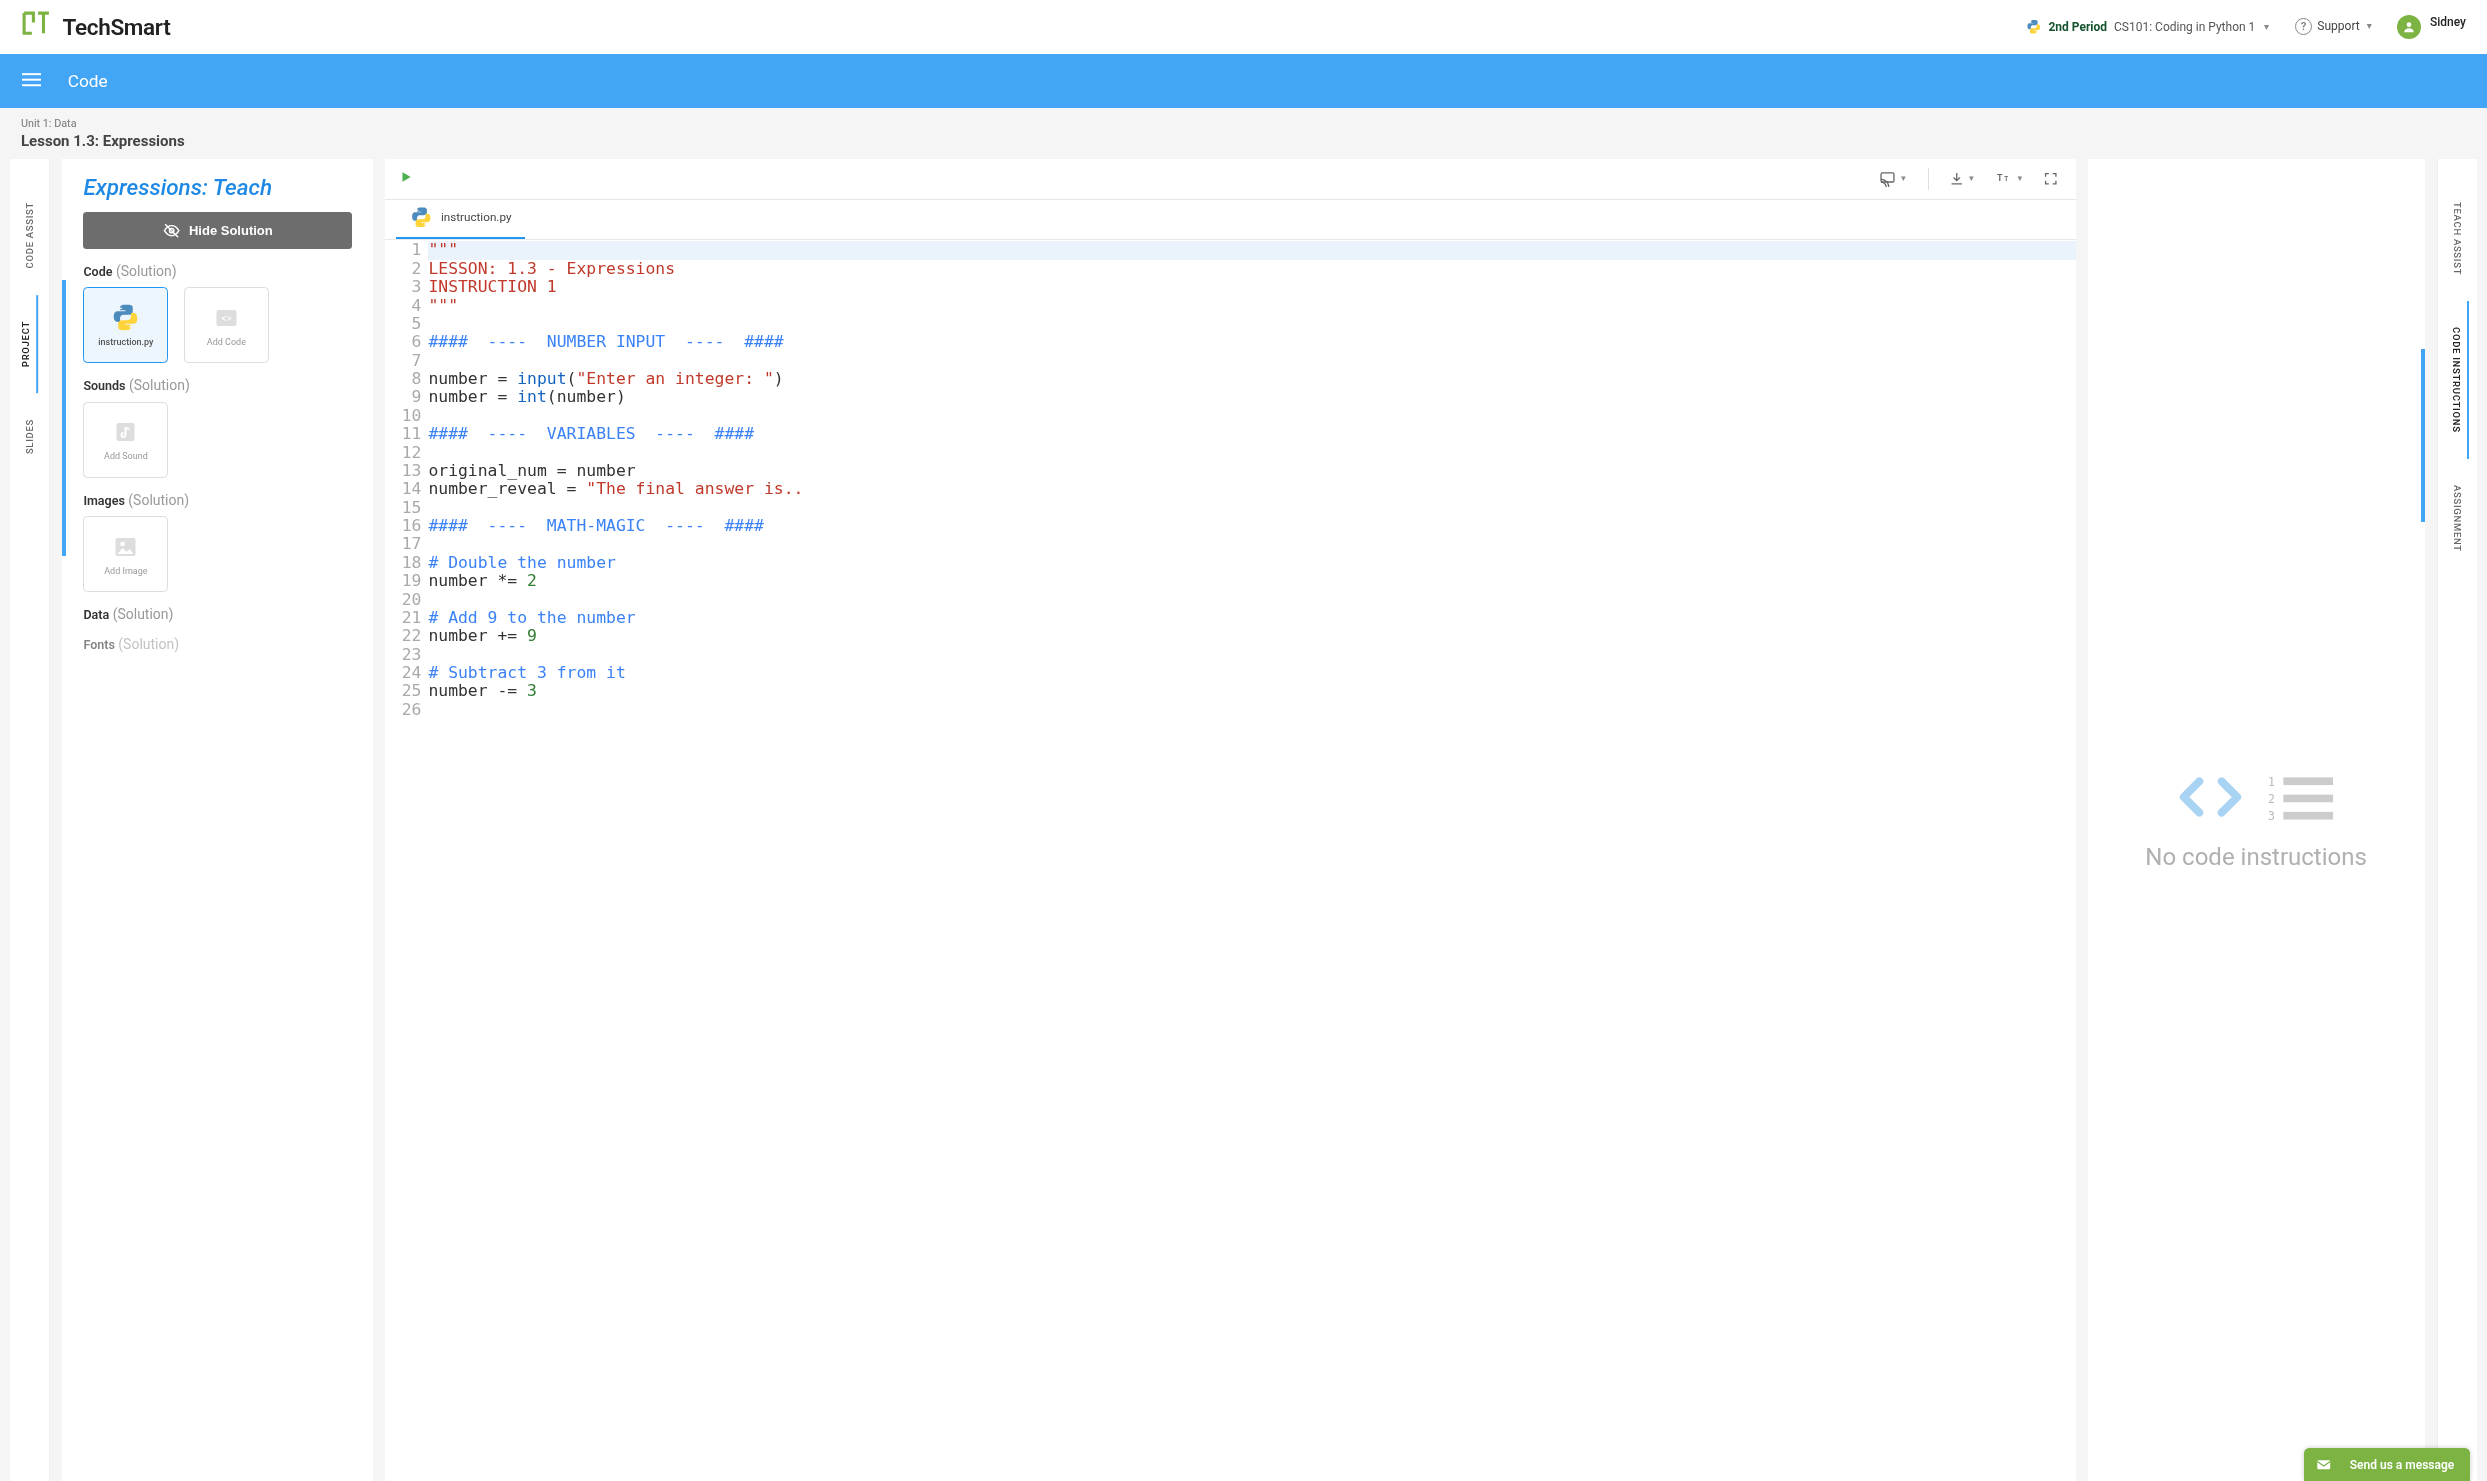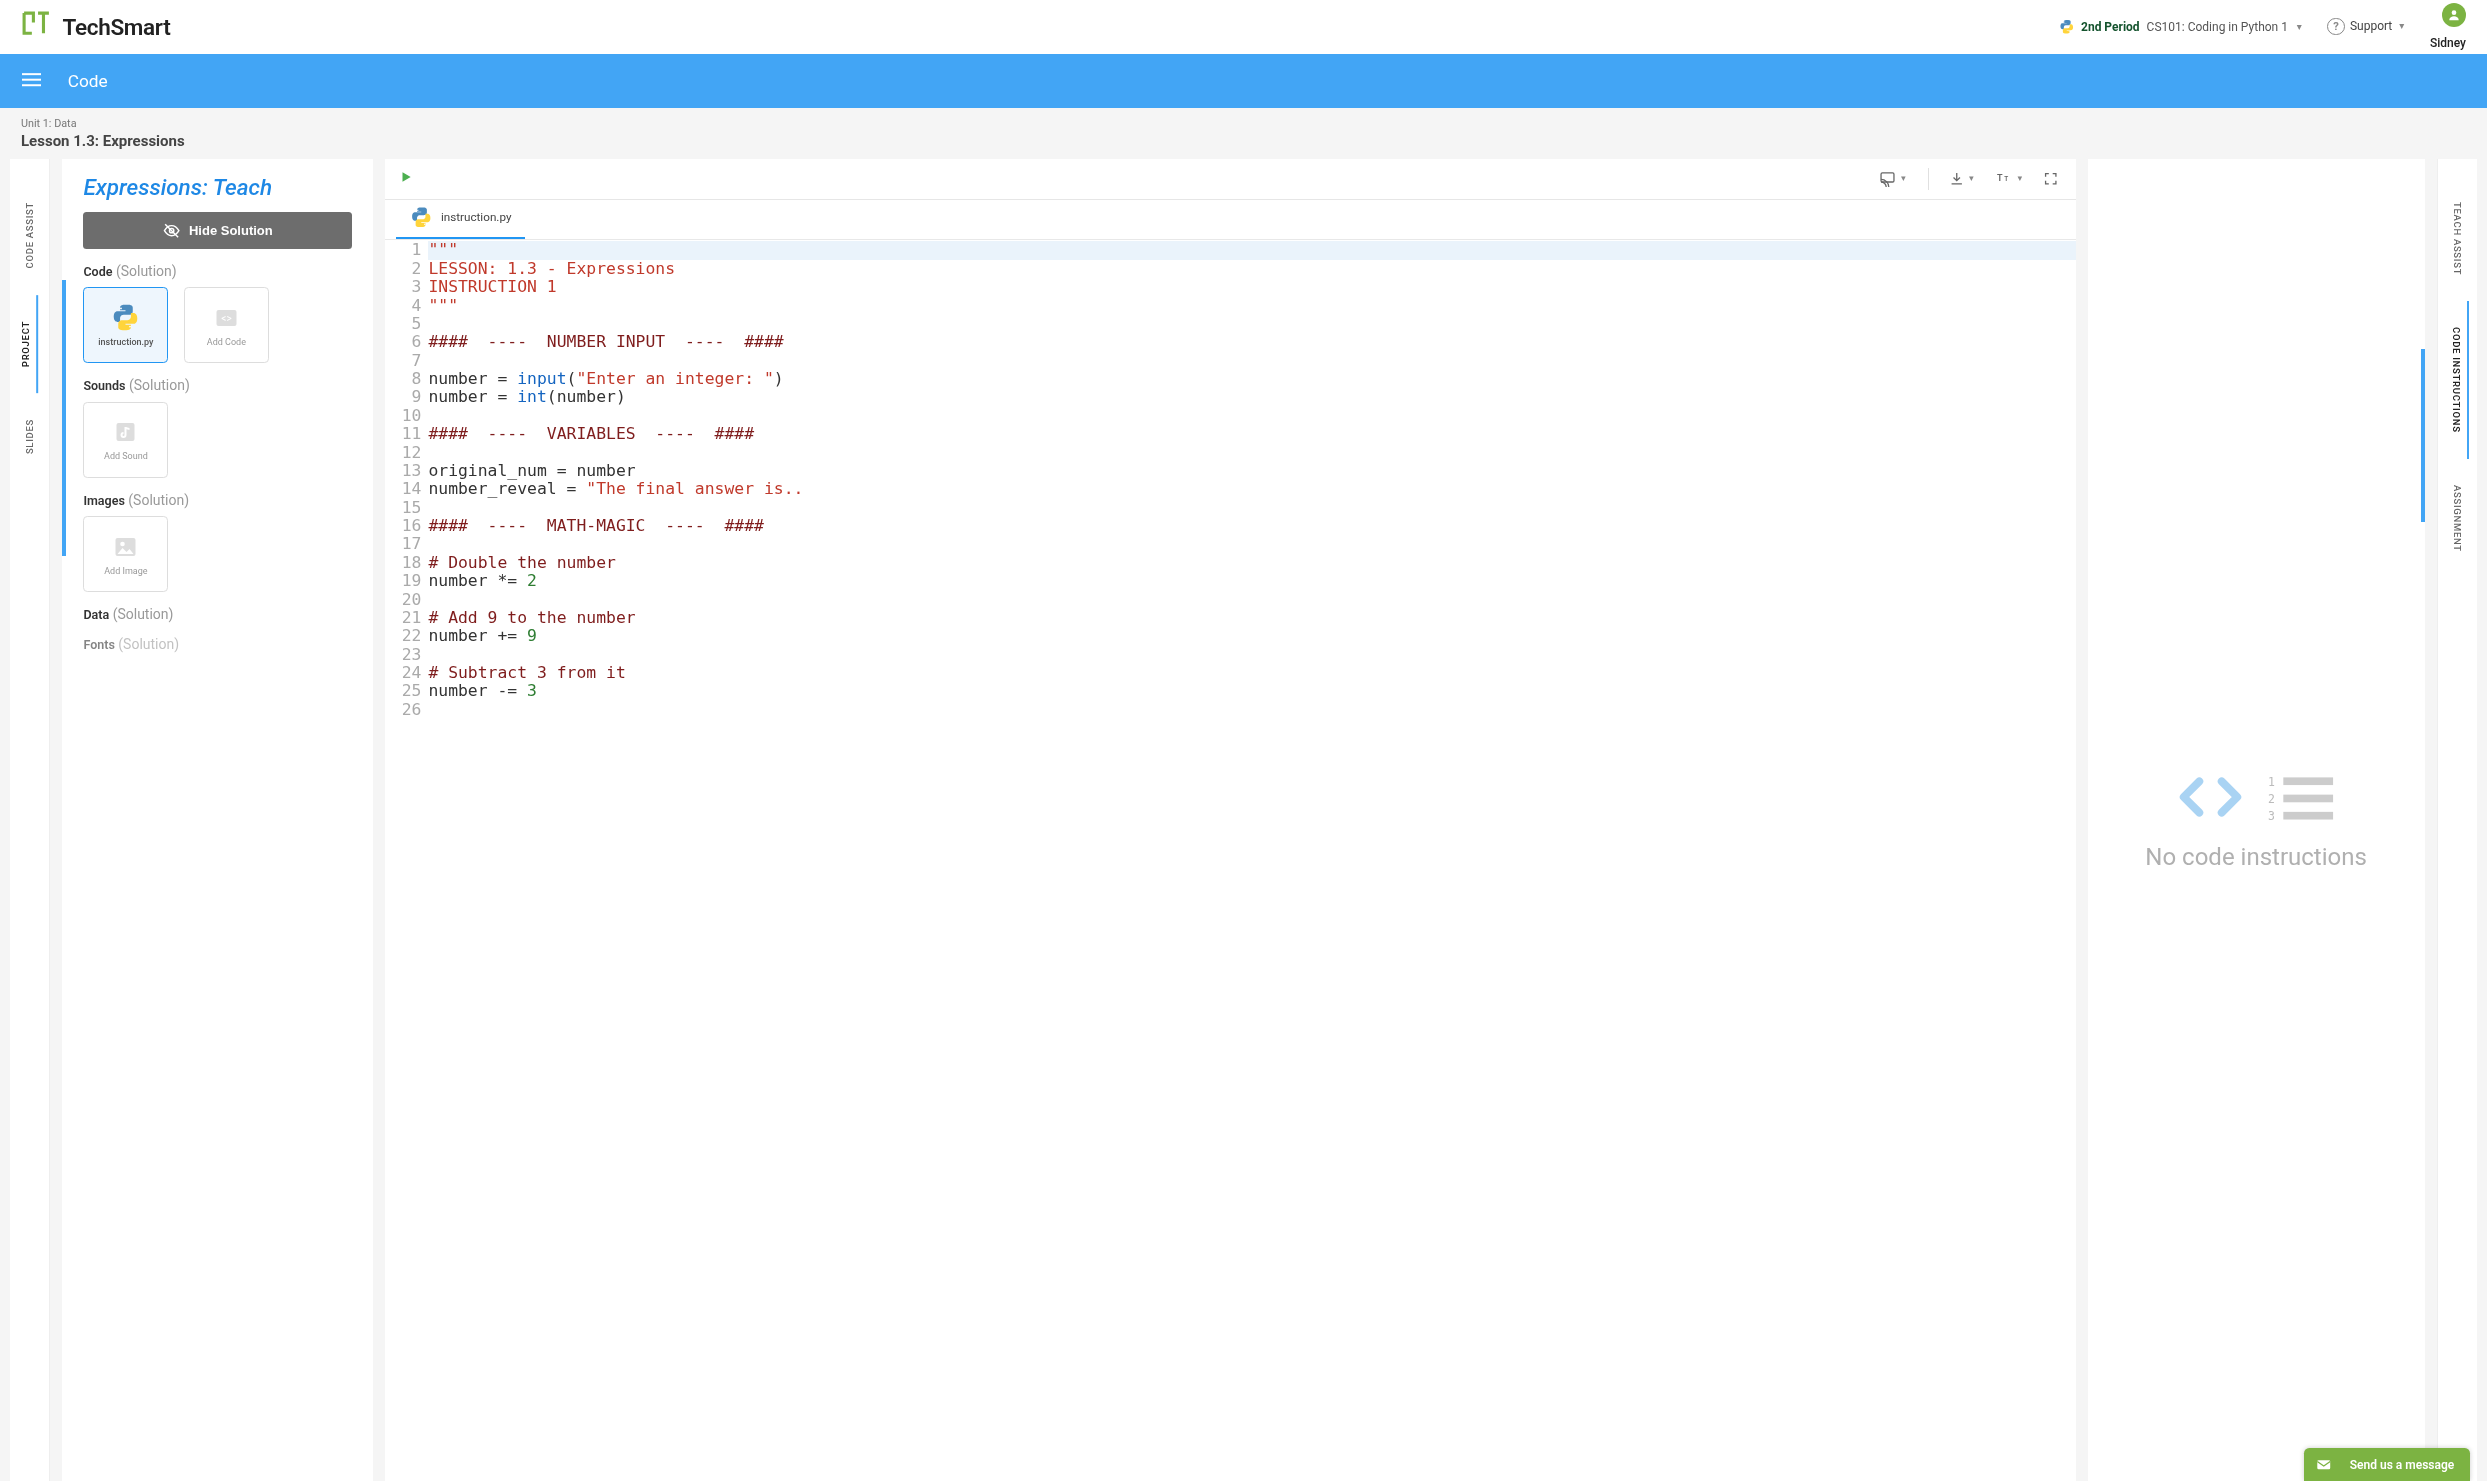--- a/index.html
+++ b/index.html
@@ -10,21 +10,21 @@
   .logo-wrap { display: flex; align-items: center; gap: 10.4px; }
   .logo-icon svg { width: 31px; height: 31px; }
   .logo-text { font-size: 22.5px; font-weight: 600; color: #222; letter-spacing: -0.3px; }
   .top-spacer { flex: 1; }
   .top-right { display: flex; align-items: center; gap: 24px; font-size: 12px; color: #333; }
   .class-select { display: flex; align-items: center; gap: 7px; cursor: pointer; }
   .class-select .period { font-weight: 700; color: #14532d; }
   .class-select .course { color: #555; }
   .caret { font-size: 8.6px; color: #888; }
   .support { display: flex; align-items: center; gap: 5.2px; cursor: pointer; color: #444; }
-  .user-chip { display: flex; align-items: flex-end; gap: 8.6px; cursor: pointer; flex-direction: column; }
+  .user-chip { display: flex; align-items: flex-start; gap: 8.6px; cursor: pointer; }
   .avatar { width: 24px; height: 24px; border-radius: 50%; background: #7cb342; display: flex; align-items: center; justify-content: center; color: #fff; }
   .user-name { font-weight: 500; color: #222; }
   .py-mini { width: 15.5px; height: 15.5px; }
 
   
   .blue-bar { height: 54px; background: #42a5f5; color: #fff; display: flex; align-items: center; padding: 0 17.3px; gap: 21px; }
   .hamburger { cursor: pointer; padding: 5.2px; }
   .blue-title { font-size: 17.3px; font-weight: 400; }
 
   
@@ -68,21 +68,21 @@
   
   .code-scroll { flex:1; overflow:auto; position:relative; }
   .code-scroll::-webkit-scrollbar { width:8.6px; }
   .code-scroll::-webkit-scrollbar-thumb { background:#bbb; border-radius:4.3px; }
   .code-body { display: flex; font-family: "Menlo","Consolas",monospace; font-size: 16.4px; line-height: 1.12; white-space: pre; padding-top: 1.7px; }
   .gutter { text-align: right; padding: 0 7px 0 15.5px; color: #aaa; user-select:none; min-width: 43px; }
   .code-lines { flex:1; color:#333; }
   .tok-str { color: #c0392b; }
   .tok-kw  { color: #1565c0; }
   .tok-num { color: #2e7d32; }
-  .tok-cmt { color: #7f1d1d; }
+  .tok-cmt { color: #3b82f6; }
   .line1-hl { background: #eaf3fb; display:inline-block; width:100%; }
 
   
   .instr-pane { width: 337px; background: #fff; display:flex; flex-direction:column; align-items:center; justify-content:center; color:#b0b0b0; position:relative; }
   .instr-icon-row { display:flex; align-items:center; gap:24px; margin-bottom:21px; }
   .instr-msg { font-size: 24px; font-weight: 400; }
   .instr-marker { position:absolute; right:0; top:190px; width:3.5px; height:173px; background:#42a5f5; }
   
   
   .right-rail { width: 40px; background: #fff; display:flex; flex-direction:column; align-items:center; padding-top: 17.3px; margin-right: 10.4px; border-left:0.9px solid #eee; }

